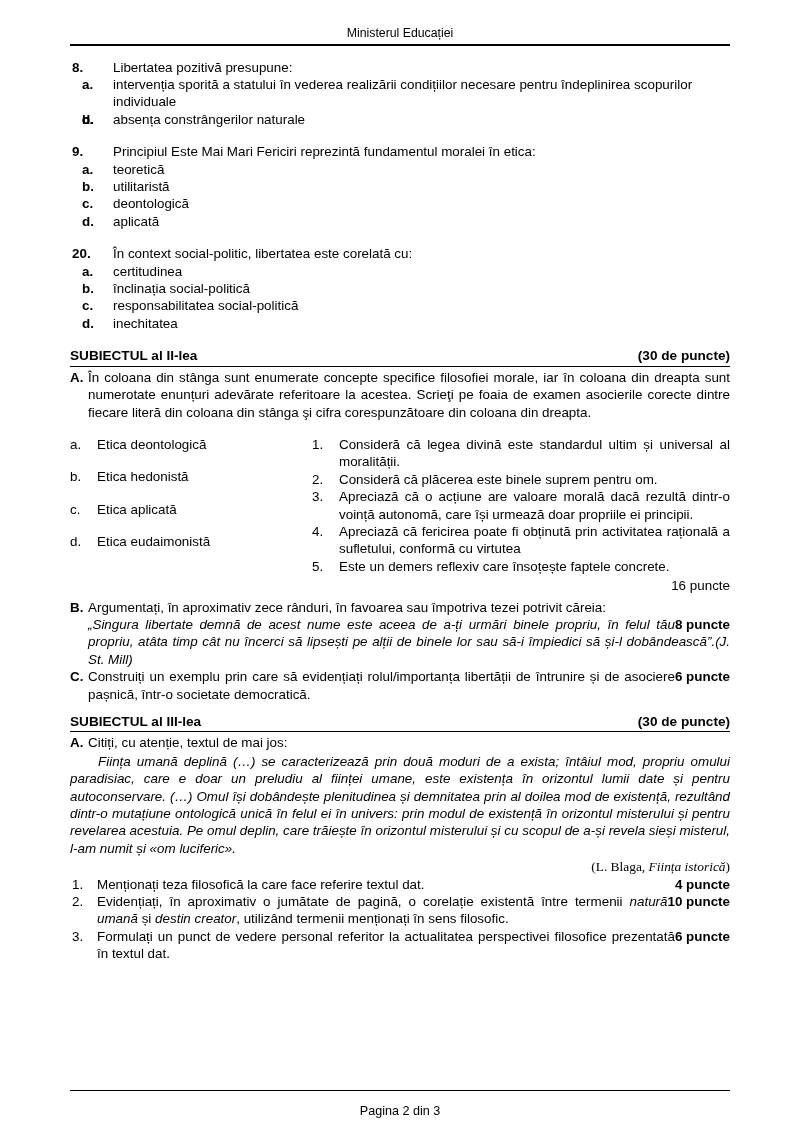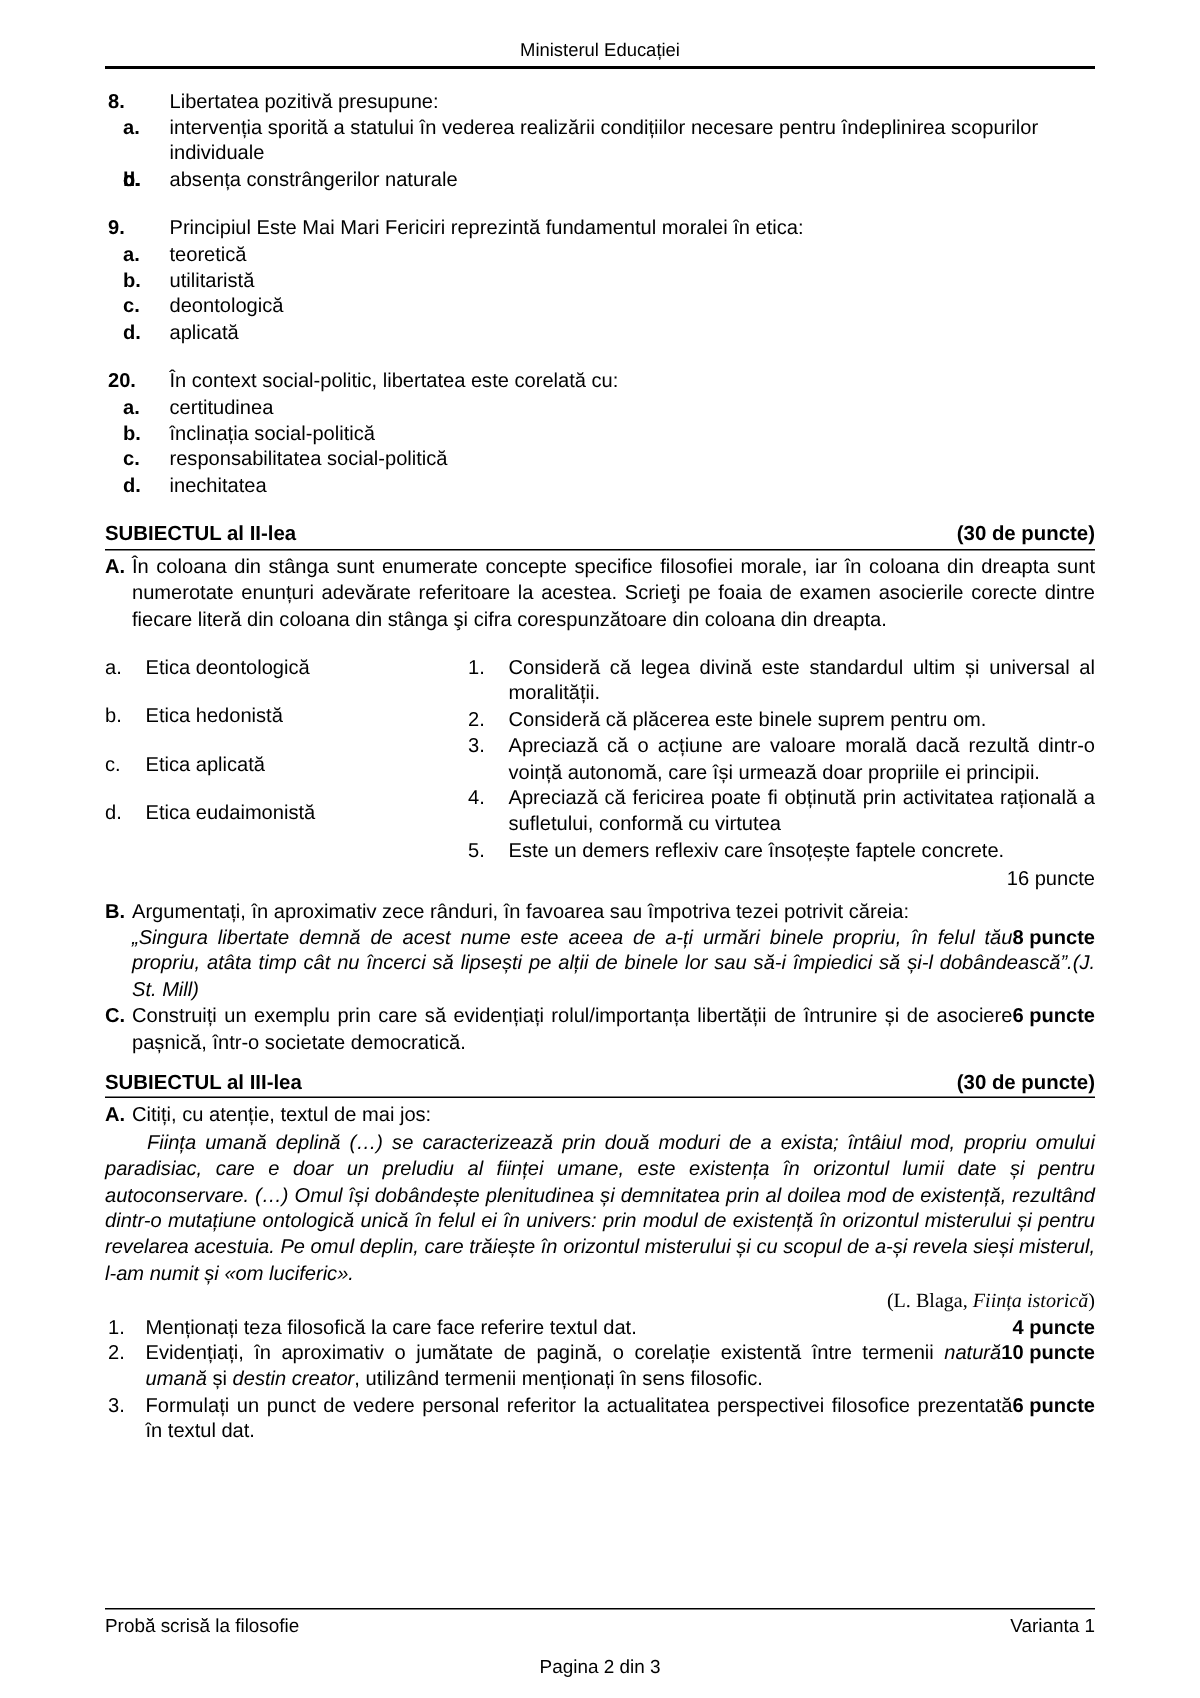--- a/index.html
+++ b/index.html
@@ -294,20 +294,16 @@
     <div class="req-list" id="requirements-container">
         <div class="req"><span class="req-num">1.</span><span class="inline-pts">4 puncte</span><span>Menționați teza filosofică la care face referire textul dat.</span><div class="clear"></div></div>
         <div class="req"><span class="req-num">2.</span><span class="inline-pts">10 puncte</span><span>Evidențiați, în aproximativ o jumătate de pagină, o corelație existentă între termenii </span><i class="it">natură umană</i><span> și </span><i class="it">destin creator</i><span>, utilizând termenii menționați în sens filosofic.</span><div class="clear"></div></div>
         <div class="req"><span class="req-num">3.</span><span class="inline-pts">6 puncte</span><span>Formulați un punct de vedere personal referitor la actualitatea perspectivei filosofice prezentată în textul dat.</span><div class="clear"></div></div>
       </div>
 
   </div>
 
   <div class="doc-footer">
     <div class="foot-rule"></div>
-    <div class="foot-row">
-      <span>Probă scrisă la filosofie</span>
-      <span>Varianta 1</span>
-    </div>
     <div class="foot-center">Pagina 2 din 3</div>
   </div>
 
 </div>
 
 </body></html>

